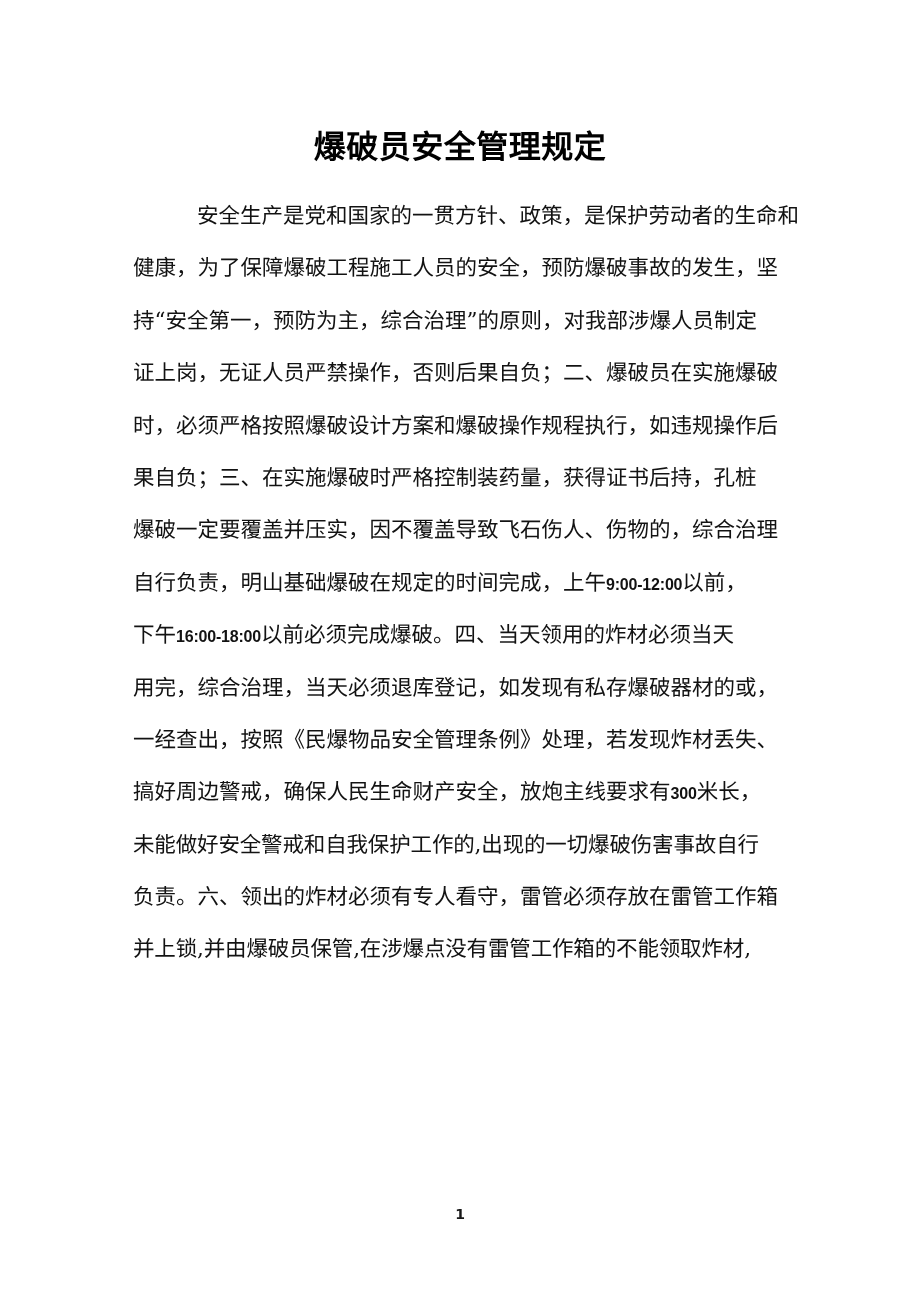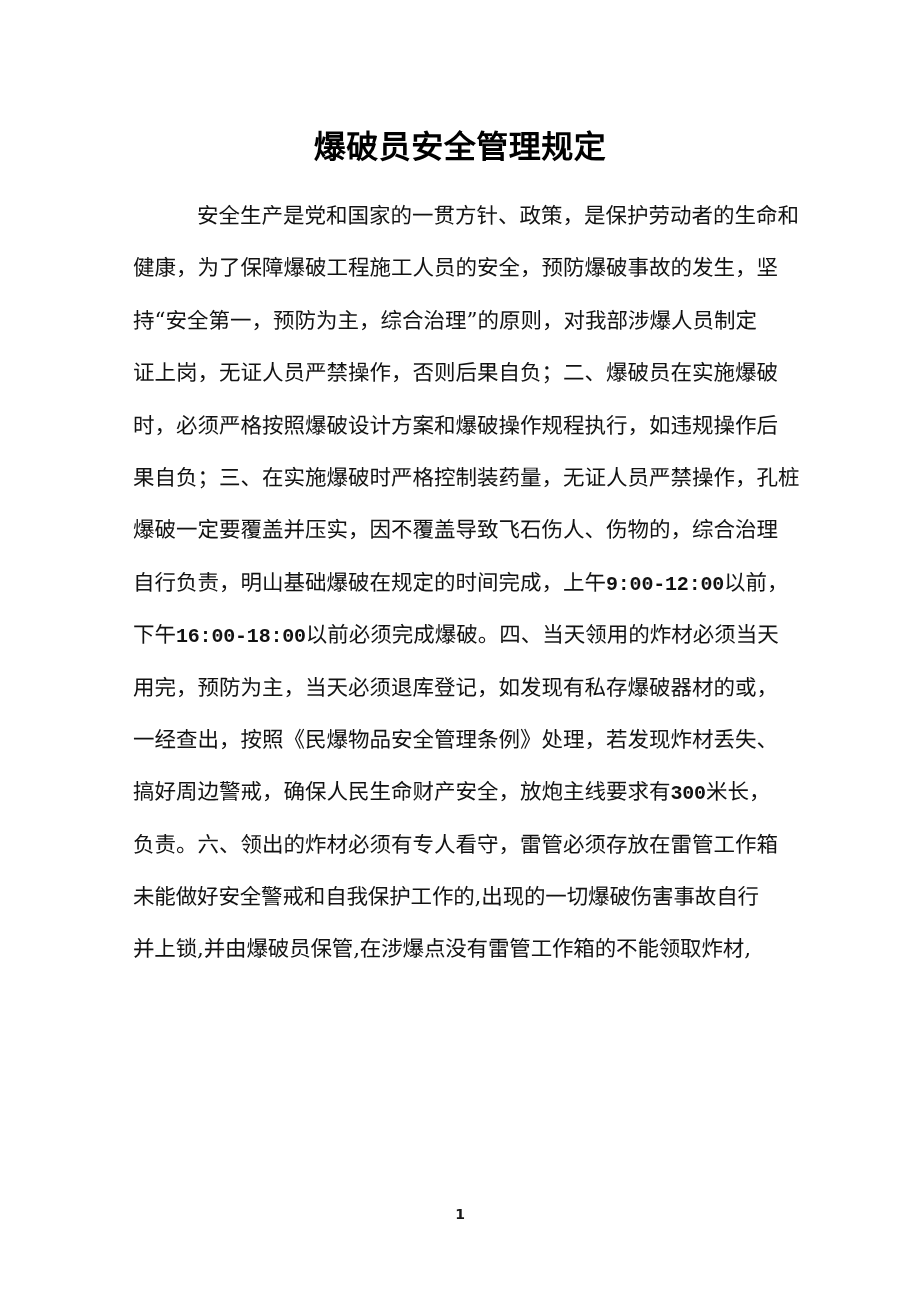--- a/index.html
+++ b/index.html
@@ -52,22 +52,22 @@
     height: 52.4px;
     color: #121212;
     white-space: nowrap;
     letter-spacing: 0;
   }
 
   .indent-2 { padding-left: 64px; text-align: center; }
 
   
   .num {
-    font-family: Liberation Mono, monospace;
-    font-size: 20px;
+    font-family: Liberation Sans, sans-serif;
+    font-size: 16px;
     font-weight: bold;
     letter-spacing: -0.2px;
   }
 
   
   .tight { letter-spacing: -0.15px; }
 
   
   .page-number {
     position: absolute;
@@ -94,44 +94,44 @@
 
     <div class="para-line">健康，为了保障爆破工程施工人员的安全，预防爆破事故的发生，坚</div>
 
     <div class="para-line">持“安全第一，预防为主，综合治理”的原则，对我部涉爆人员制定</div>
 
 
     <div class="para-line">证上岗，无证人员严禁操作，否则后果自负；二、爆破员在实施爆破</div>
 
     <div class="para-line">时，必须严格按照爆破设计方案和爆破操作规程执行，如违规操作后</div>
 
-    <div class="para-line">果自负；三、在实施爆破时严格控制装药量，无证人员严禁操作，孔桩</div>
+    <div class="para-line">果自负；三、在实施爆破时严格控制装药量，获得证书后持，孔桩</div>
 
     <div class="para-line">爆破一定要覆盖并压实，因不覆盖导致飞石伤人、伤物的，综合治理</div>
 
     <div class="para-line">
       <span>自行负责，明山基础爆破在规定的时间完成，上午</span><span class="num">9:00-12:00</span><span>以前，</span>
     </div>
 
     <div class="para-line">
       <span>下午</span><span class="num">16:00-18:00</span><span>以前必须完成爆破。四、当天领用的炸材必须当天</span>
     </div>
 
-    <div class="para-line">用完，预防为主，当天必须退库登记，如发现有私存爆破器材的或，</div>
+    <div class="para-line">用完，综合治理，当天必须退库登记，如发现有私存爆破器材的或，</div>
 
     <div class="para-line">一经查出，按照《民爆物品安全管理条例》处理，若发现炸材丢失、</div>
 
 
     <div class="para-line">
       <span>搞好周边警戒，确保人民生命财产安全，放炮主线要求有</span><span class="num">300</span><span>米长，</span>
     </div>
 
+    <div class="para-line tight">未能做好安全警戒和自我保护工作的,出现的一切爆破伤害事故自行</div>
+
     <div class="para-line">负责。六、领出的炸材必须有专人看守，雷管必须存放在雷管工作箱</div>
-
-    <div class="para-line tight">未能做好安全警戒和自我保护工作的,出现的一切爆破伤害事故自行</div>
 
     <div class="para-line tight">并上锁,并由爆破员保管,在涉爆点没有雷管工作箱的不能领取炸材,</div>
 
 
   </div>
 
   <div class="page-number">1</div>
 
 </div>
 

